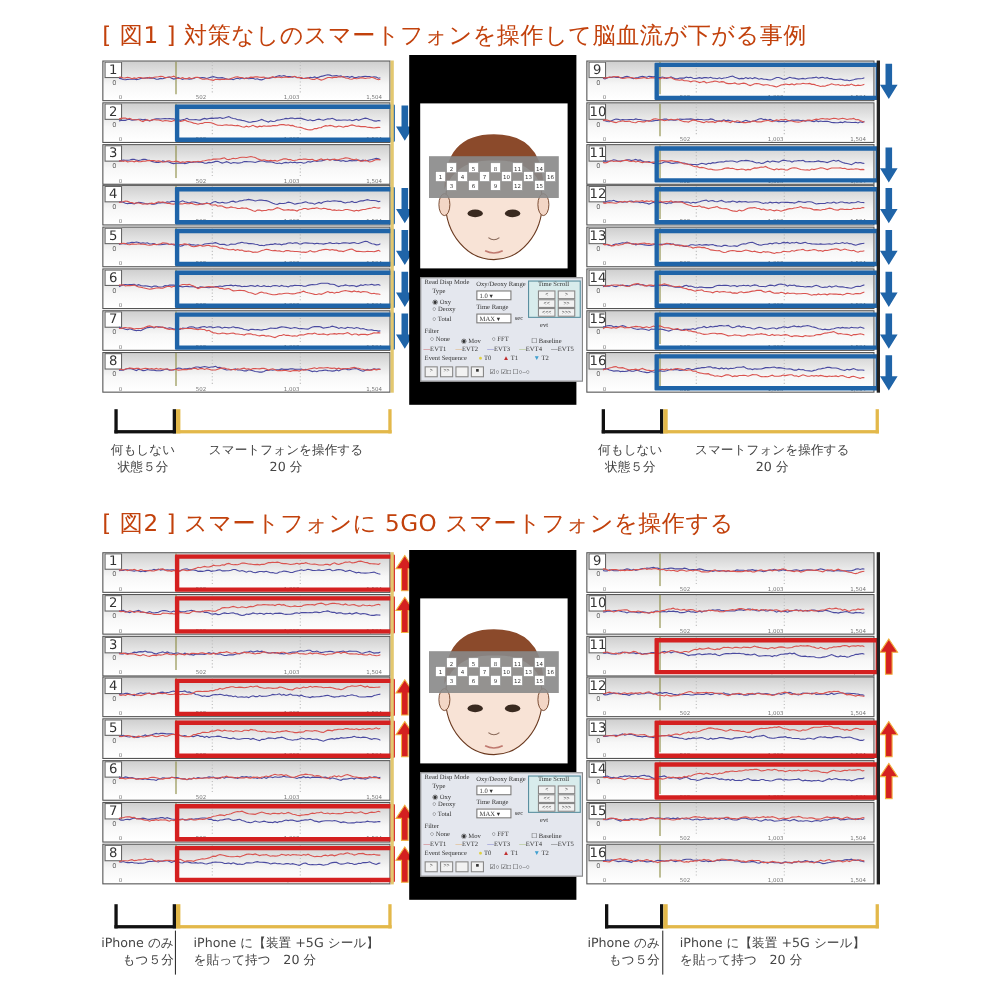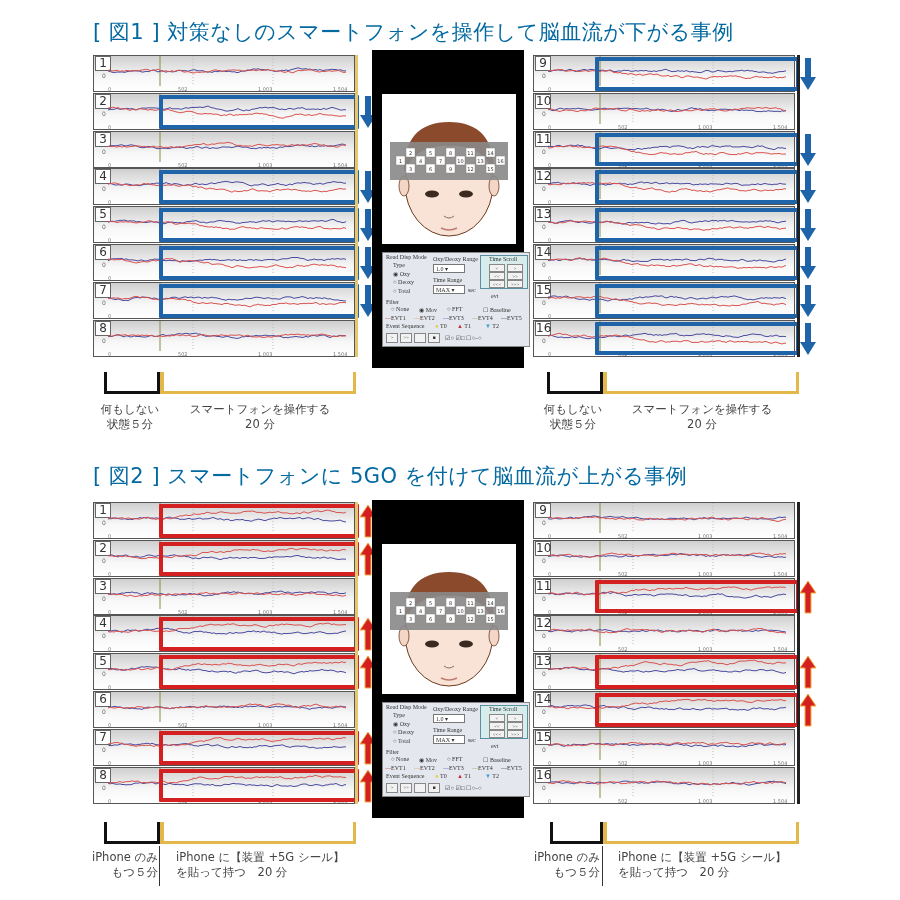--- a/index.html
+++ b/index.html
@@ -1,19 +1,19 @@
 <!DOCTYPE html>
 <html><head>
 <meta charset="utf-8">
 <style>
   * { box-sizing: border-box; margin: 0; padding: 0; }
   html, body { width: 900px; height: 900px; background: #ffffff; overflow: hidden; }
   body { font-family: "DejaVu Sans", "Liberation Sans", sans-serif; color: #333; position: relative; }
 
-  .fig-title { position: absolute; left: 93px; font-size: 21px; color: #0369a1; letter-spacing: 0.5px; white-space: nowrap; }
+  .fig-title { position: absolute; left: 93px; font-size: 21px; color: #c2410c; letter-spacing: 0.5px; white-space: nowrap; }
 
   .panel { position: absolute; width: 262px; }
   .row { position: absolute; left: 0; width: 262px; height: 37px;
          background: linear-gradient(#cfcfcf, #f7f7f7 60%, #ffffff);
          border: 1px solid #555; }
   .row .num { position: absolute; left: 1px; top: 0px; width: 16px; height: 15px; background: #fff;
               border: 1px solid #666; font-size: 12px; line-height: 13px; text-align: center; color: #333; }
   .row .zero { position: absolute; left: 8px; top: 16px; font-size: 6px; color: #666; }
   .row svg { position: absolute; left: 14px; top: 0; }
   .row .ticks { position: absolute; left: 14px; right: 4px; bottom: -1px; height: 6px; font-size: 5px; color: #777; }
@@ -476,21 +476,21 @@
 <div class="bracket-gold" style="left:603px;top:372px;width:196px;height:22px;border-left-width:4px;"></div>
 <div class="cap" style="left:533px;top:402px;width:80px;">
   <div>何もしない</div>
   <div>状態５分</div>
 </div>
 <div class="cap" style="left:622px;top:402px;width:160px;">
   <div>スマートフォンを操作する</div>
   <div>20 分</div>
 </div>
 
-<div class="fig-title" style="top:462px">[ 図2 ] スマートフォンに 5GO を付けて脳血流が上がる事例</div>
+<div class="fig-title" style="top:462px">[ 図2 ] スマートフォンに 5GO スマートフォンを操作する</div>
 <div id="f2-left" class="panel" style="left:93px;top:502px;">
     <div class="row" style="top: 0px;">
       <div class="num">1</div>
       <div class="zero">0</div>
       <svg width="238" height="30">
       <line x1="52" y1="0" x2="52" y2="30" stroke="#8a8a40" stroke-width="1"></line>
       <line x1="85" y1="0" x2="85" y2="30" stroke="#bbb" stroke-dasharray="1,2"></line>
       <line x1="165" y1="0" x2="165" y2="30" stroke="#bbb" stroke-dasharray="1,2"></line>
       <path d="M0,15.9 L2,15.7 L4,15.7 L6,15.0 L8,14.9 L10,15.6 L12,15.8 L14,16.2 L16,15.7 L18,16.0 L20,16.6 L22,16.1 L24,16.6 L26,15.8 L28,15.5 L30,15.4 L32,14.5 L34,15.2 L36,14.3 L38,15.3 L40,14.6 L42,15.2 L44,14.9 L46,15.3 L48,14.9 L50,15.1 L52,15.8 L54,16.6 L56,15.6 L58,14.8 L60,14.3 L62,14.1 L64,15.1 L66,14.9 L68,15.2 L70,15.5 L72,16.4 L74,16.2 L76,16.4 L78,16.1 L80,15.5 L82,15.5 L84,16.4 L86,16.1 L88,15.9 L90,15.3 L92,15.0 L94,16.0 L96,16.0 L98,15.8 L100,15.8 L102,15.4 L104,14.7 L106,14.7 L108,15.6 L110,16.3 L112,15.6 L114,16.3 L116,17.2 L118,16.3 L120,16.3 L122,17.3 L124,17.7 L126,17.1 L128,16.6 L130,16.6 L132,16.9 L134,16.4 L136,17.0 L138,17.7 L140,17.4 L142,18.1 L144,18.1 L146,17.0 L148,16.8 L150,16.1 L152,16.4 L154,16.8 L156,17.5 L158,17.4 L160,16.5 L162,16.1 L164,15.7 L166,15.0 L168,15.6 L170,15.1 L172,14.5 L174,14.9 L176,15.5 L178,15.6 L180,15.4 L182,15.1 L184,15.6 L186,15.6 L188,15.2 L190,14.8 L192,14.5 L194,15.8 L196,15.6 L198,15.1 L200,14.7 L202,15.0 L204,15.5 L206,16.5 L208,16.0 L210,15.4 L212,16.3 L214,17.0 L216,17.8 L218,17.3 L220,17.8 L222,17.9 L224,18.0 L226,17.9 L228,17.7 L230,17.4 L232,17.1 L234,18.0 L236,18.6 L238,19.0" fill="none" stroke="#4a4aa0" stroke-width="1"></path>
       <path d="M0,15.1 L2,15.3 L4,14.9 L6,15.0 L8,15.8 L10,15.1 L12,15.1 L14,14.6 L16,15.4 L18,15.7 L20,14.8 L22,15.4 L24,15.6 L26,15.9 L28,15.7 L30,16.0 L32,16.1 L34,15.3 L36,14.9 L38,14.4 L40,14.2 L42,15.2 L44,16.0 L46,15.8 L48,16.4 L50,15.7 L52,16.3 L54,16.5 L56,16.0 L58,15.0 L60,15.3 L62,15.9 L64,15.5 L66,14.9 L68,14.2 L70,13.7 L72,12.7 L74,13.1 L76,12.5 L78,11.9 L80,12.5 L82,12.5 L84,11.9 L86,10.8 L88,11.3 L90,11.3 L92,11.3 L94,10.5 L96,10.7 L98,9.6 L100,9.2 L102,10.0 L104,10.4 L106,10.2 L108,10.4 L110,9.7 L112,8.9 L114,8.9 L116,9.3 L118,9.7 L120,9.8 L122,10.2 L124,10.3 L126,10.1 L128,10.5 L130,9.9 L132,10.1 L134,9.2 L136,8.5 L138,8.5 L140,8.1 L142,8.3 L144,8.0 L146,8.3 L148,9.2 L150,9.4 L152,9.3 L154,9.7 L156,10.2 L158,9.9 L160,9.6 L162,9.1 L164,9.8 L166,9.2 L168,9.2 L170,8.5 L172,9.2 L174,9.8 L176,10.0 L178,9.8 L180,10.2 L182,10.7 L184,10.7 L186,10.7 L188,9.9 L190,10.1 L192,10.7 L194,9.6 L196,8.7 L198,9.6 L200,10.2 L202,9.4 L204,8.9 L206,8.0 L208,8.1 L210,7.7 L212,8.7 L214,8.5 L216,8.0 L218,7.3 L220,7.1 L222,7.6 L224,8.3 L226,8.5 L228,9.4 L230,9.5 L232,9.6 L234,9.7 L236,10.1 L238,9.0" fill="none" stroke="#d9534f" stroke-width="1"></path>

